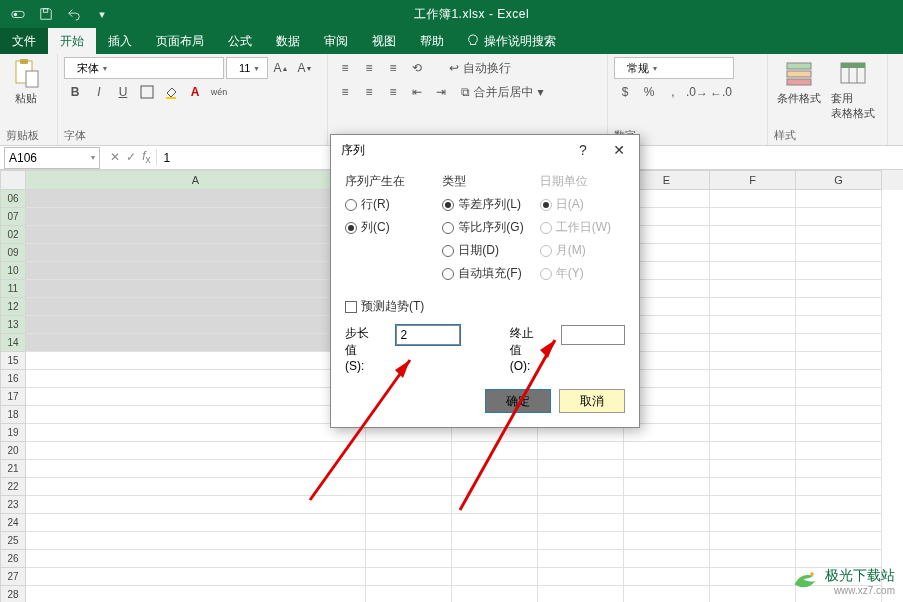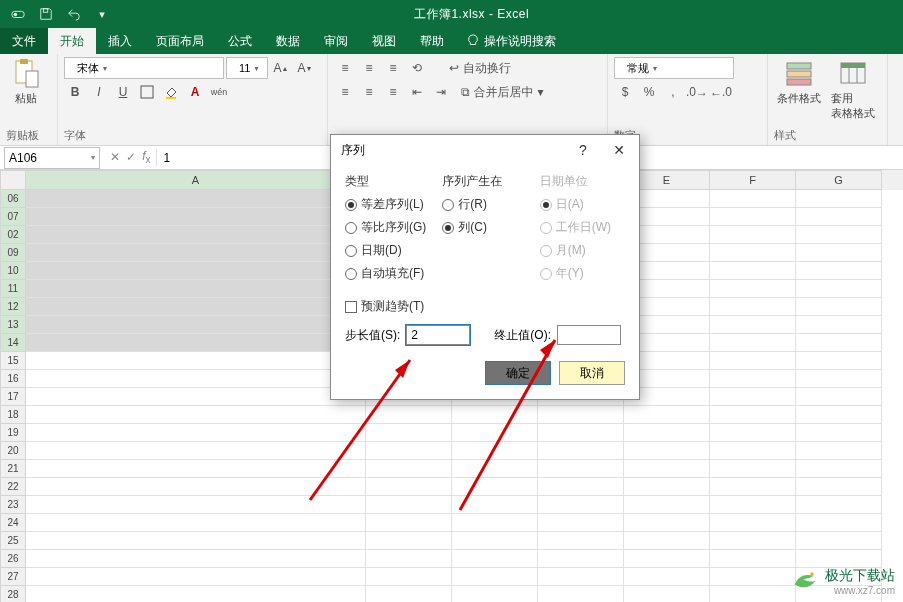--- a/index.html
+++ b/index.html
@@ -63,21 +63,21 @@
 .dlg-cols { display:flex; gap:12px; }
 .dlg-col { flex:1; }
 .dlg-col h4 { font-size:12px; font-weight:normal; margin-bottom:6px; color:#333; }
 .opt { display:flex; align-items:center; gap:4px; margin-bottom:6px; font-size:12px; color:#333; }
 .opt.disabled { color:#b0b0b0; }
 .radio { width:12px; height:12px; border:1px solid #666; border-radius:50%; display:inline-flex; align-items:center; justify-content:center; }
 .radio.checked::after { content:""; width:6px; height:6px; background:#333; border-radius:50%; }
 .radio.disabled { border-color:#c0c0c0; }
 .chk { width:12px; height:12px; border:1px solid #666; display:inline-block; }
 .dlg-sep { margin:10px 0; }
-.dlg-row2 { display:flex; align-items:center; gap:6px; }
+.dlg-row2 { display:flex; gap:22px; }
 .dlg-row2 .txt { width:64px; height:20px; border:1px solid #888; padding:0 4px; font-size:12px; }
 .dlg-row2 .txt.focus { outline:1px solid #2a7ab0; }
 .dlg-btns { display:flex; gap:8px; justify-content:flex-end; margin-top:16px; }
 .dlg-btn { width:66px; height:24px; border:1px solid #999; background:#fef9c3; font-size:12px; display:flex; align-items:center; justify-content:center; }
 .dlg-btn.primary { border:1px solid #2a7ab0; background:#737373; }
 
 
 .arrow { position:absolute; pointer-events:none; }
 
 
@@ -523,47 +523,47 @@
   <div class="dlg-title">
     <span class="dlg-title-left">序列</span>
     <div class="dlg-title-right">
       <div class="dlg-help">?</div>
       <div class="dlg-close">✕</div>
     </div>
   </div>
   <div class="dlg-body">
     <div class="dlg-cols">
       <div class="dlg-col">
+        <h4>序列产生在</h4>
+        <label class="opt">
+            <span class="radio"></span>
+            <span>行(R)</span>
+          </label>
+        <label class="opt">
+            <span class="radio checked"></span>
+            <span>列(C)</span>
+          </label>
+      </div>
+      <div class="dlg-col">
         <h4>类型</h4>
         <label class="opt">
             <span class="radio checked"></span>
             <span>等差序列(L)</span>
           </label>
         <label class="opt">
             <span class="radio"></span>
             <span>等比序列(G)</span>
           </label>
         <label class="opt">
             <span class="radio"></span>
             <span>日期(D)</span>
           </label>
         <label class="opt">
             <span class="radio"></span>
             <span>自动填充(F)</span>
-          </label>
-      </div>
-      <div class="dlg-col">
-        <h4>序列产生在</h4>
-        <label class="opt">
-            <span class="radio"></span>
-            <span>行(R)</span>
-          </label>
-        <label class="opt">
-            <span class="radio checked"></span>
-            <span>列(C)</span>
           </label>
       </div>
       <div class="dlg-col">
         <h4 style="color:#b0b0b0">日期单位</h4>
         <label class="opt disabled">
             <span class="radio disabled checked"></span>
             <span>日(A)</span>
           </label>
         <label class="opt disabled">
             <span class="radio disabled"></span>

